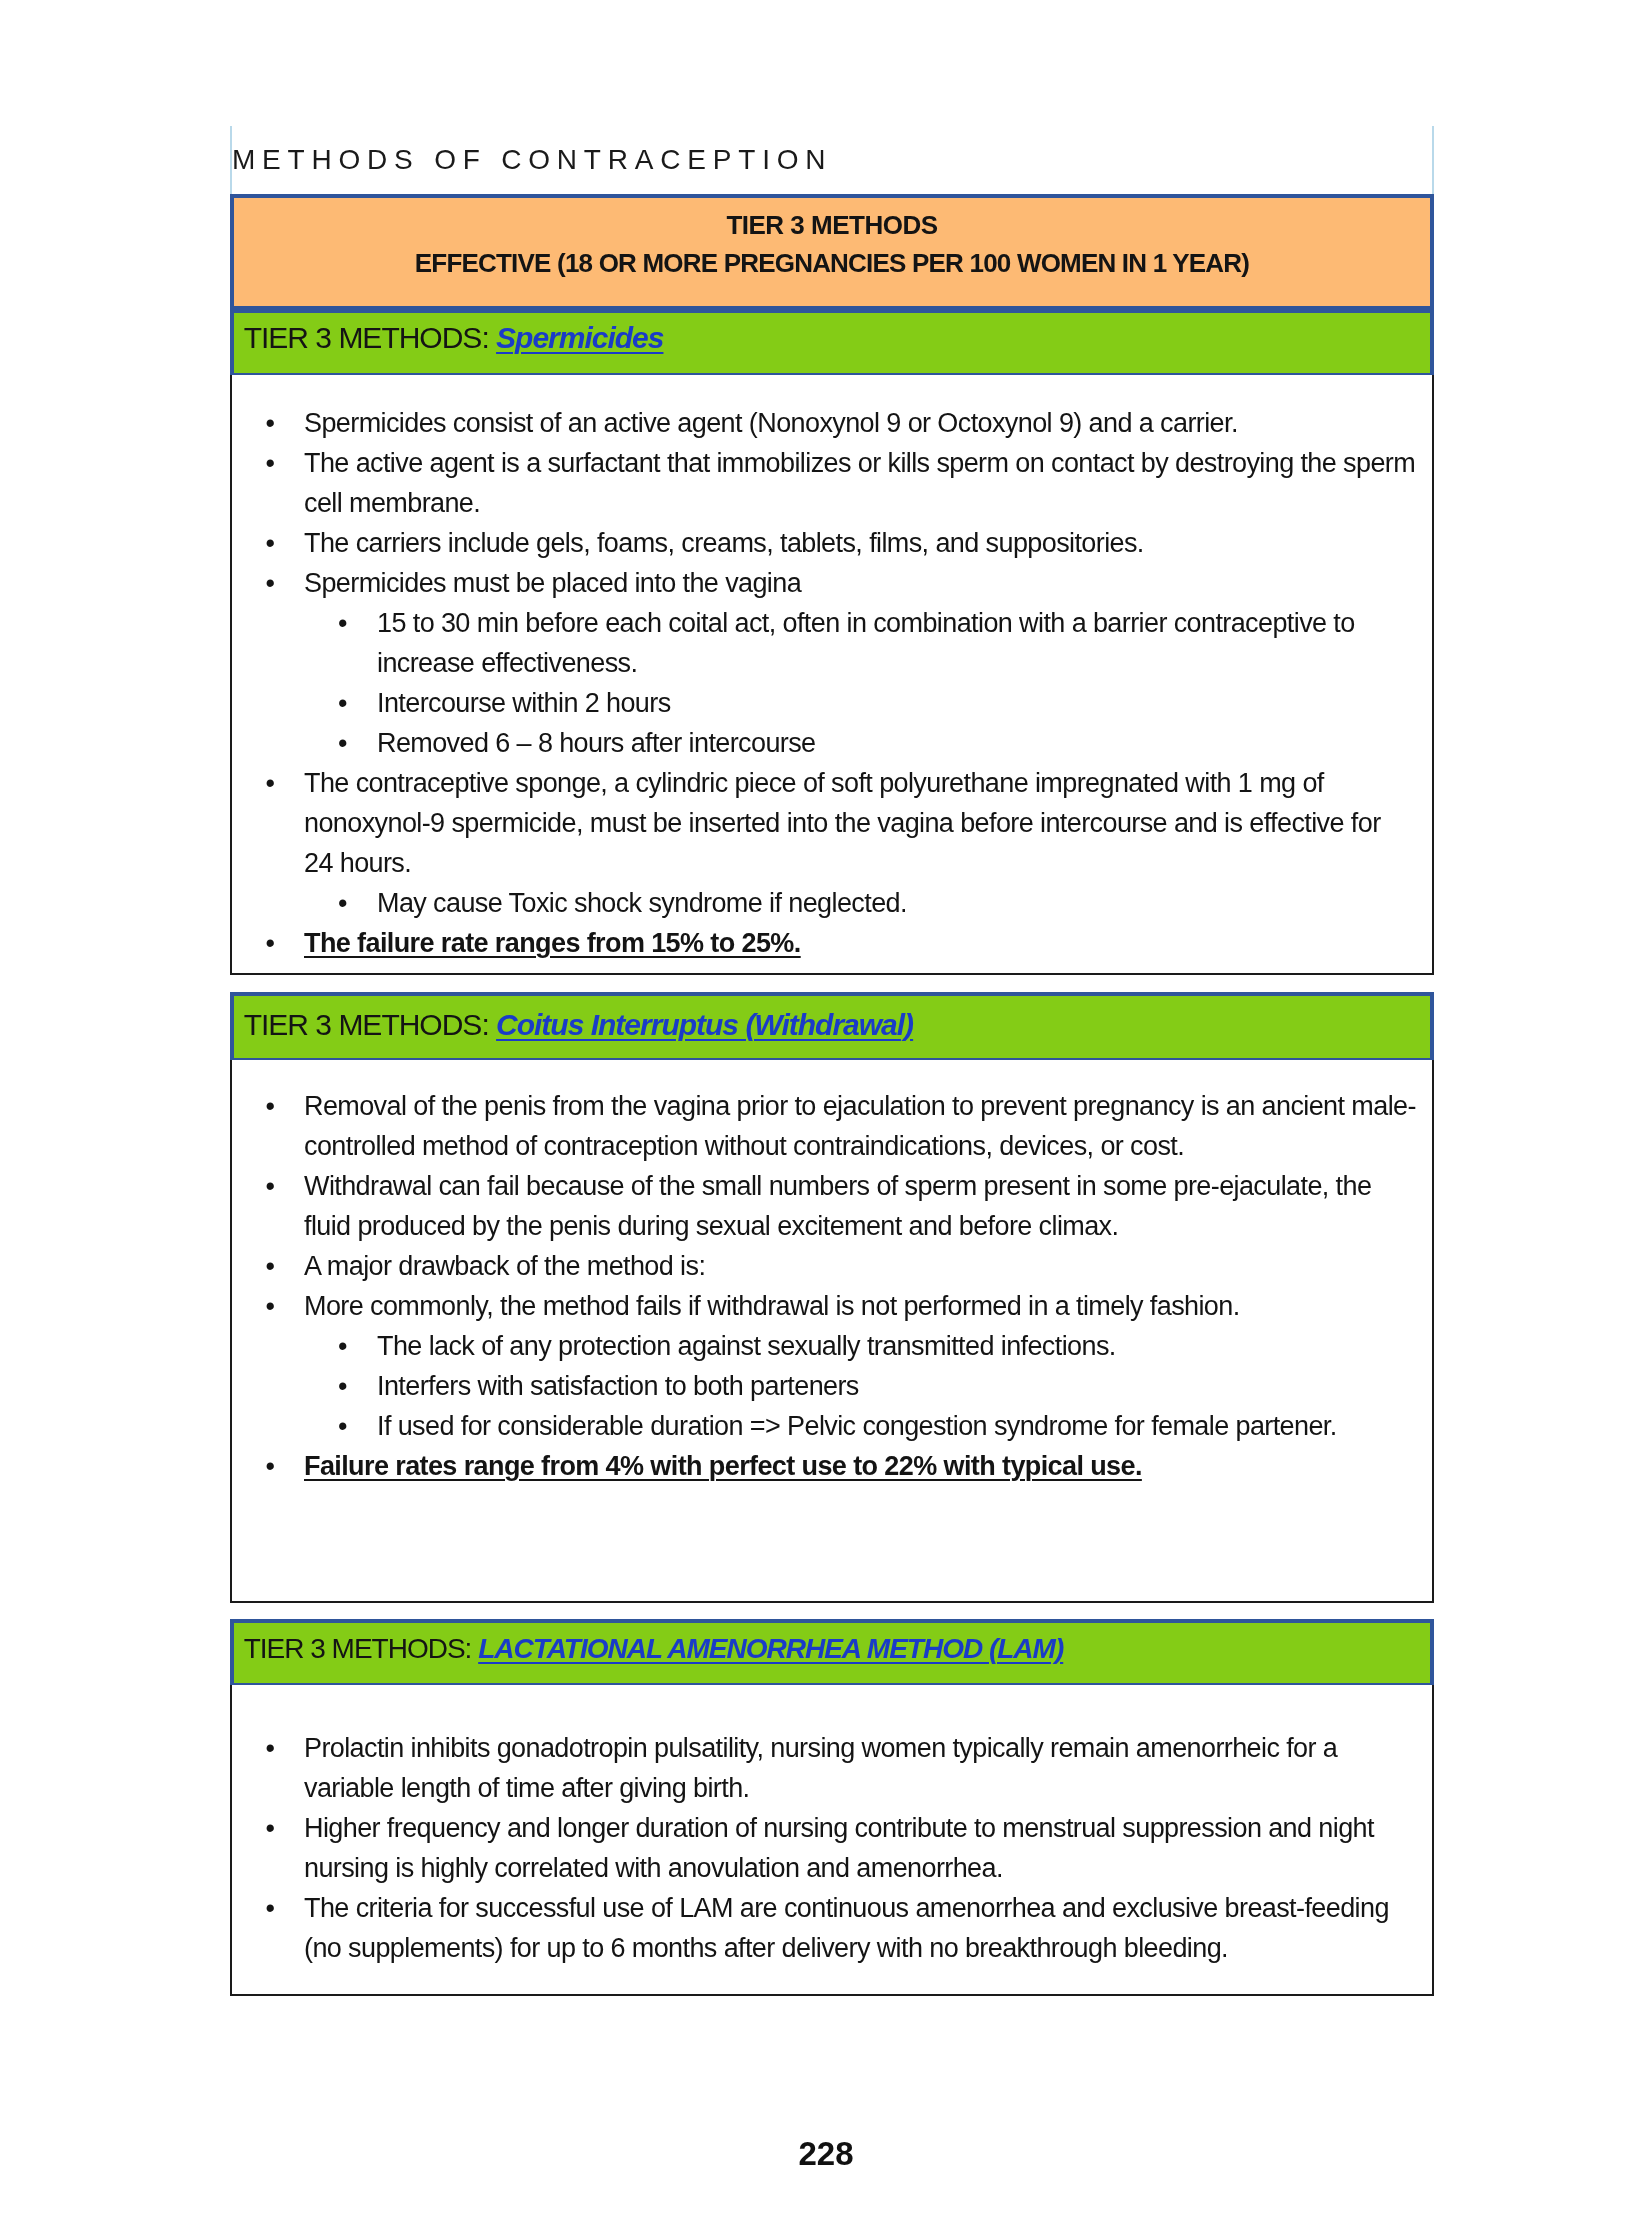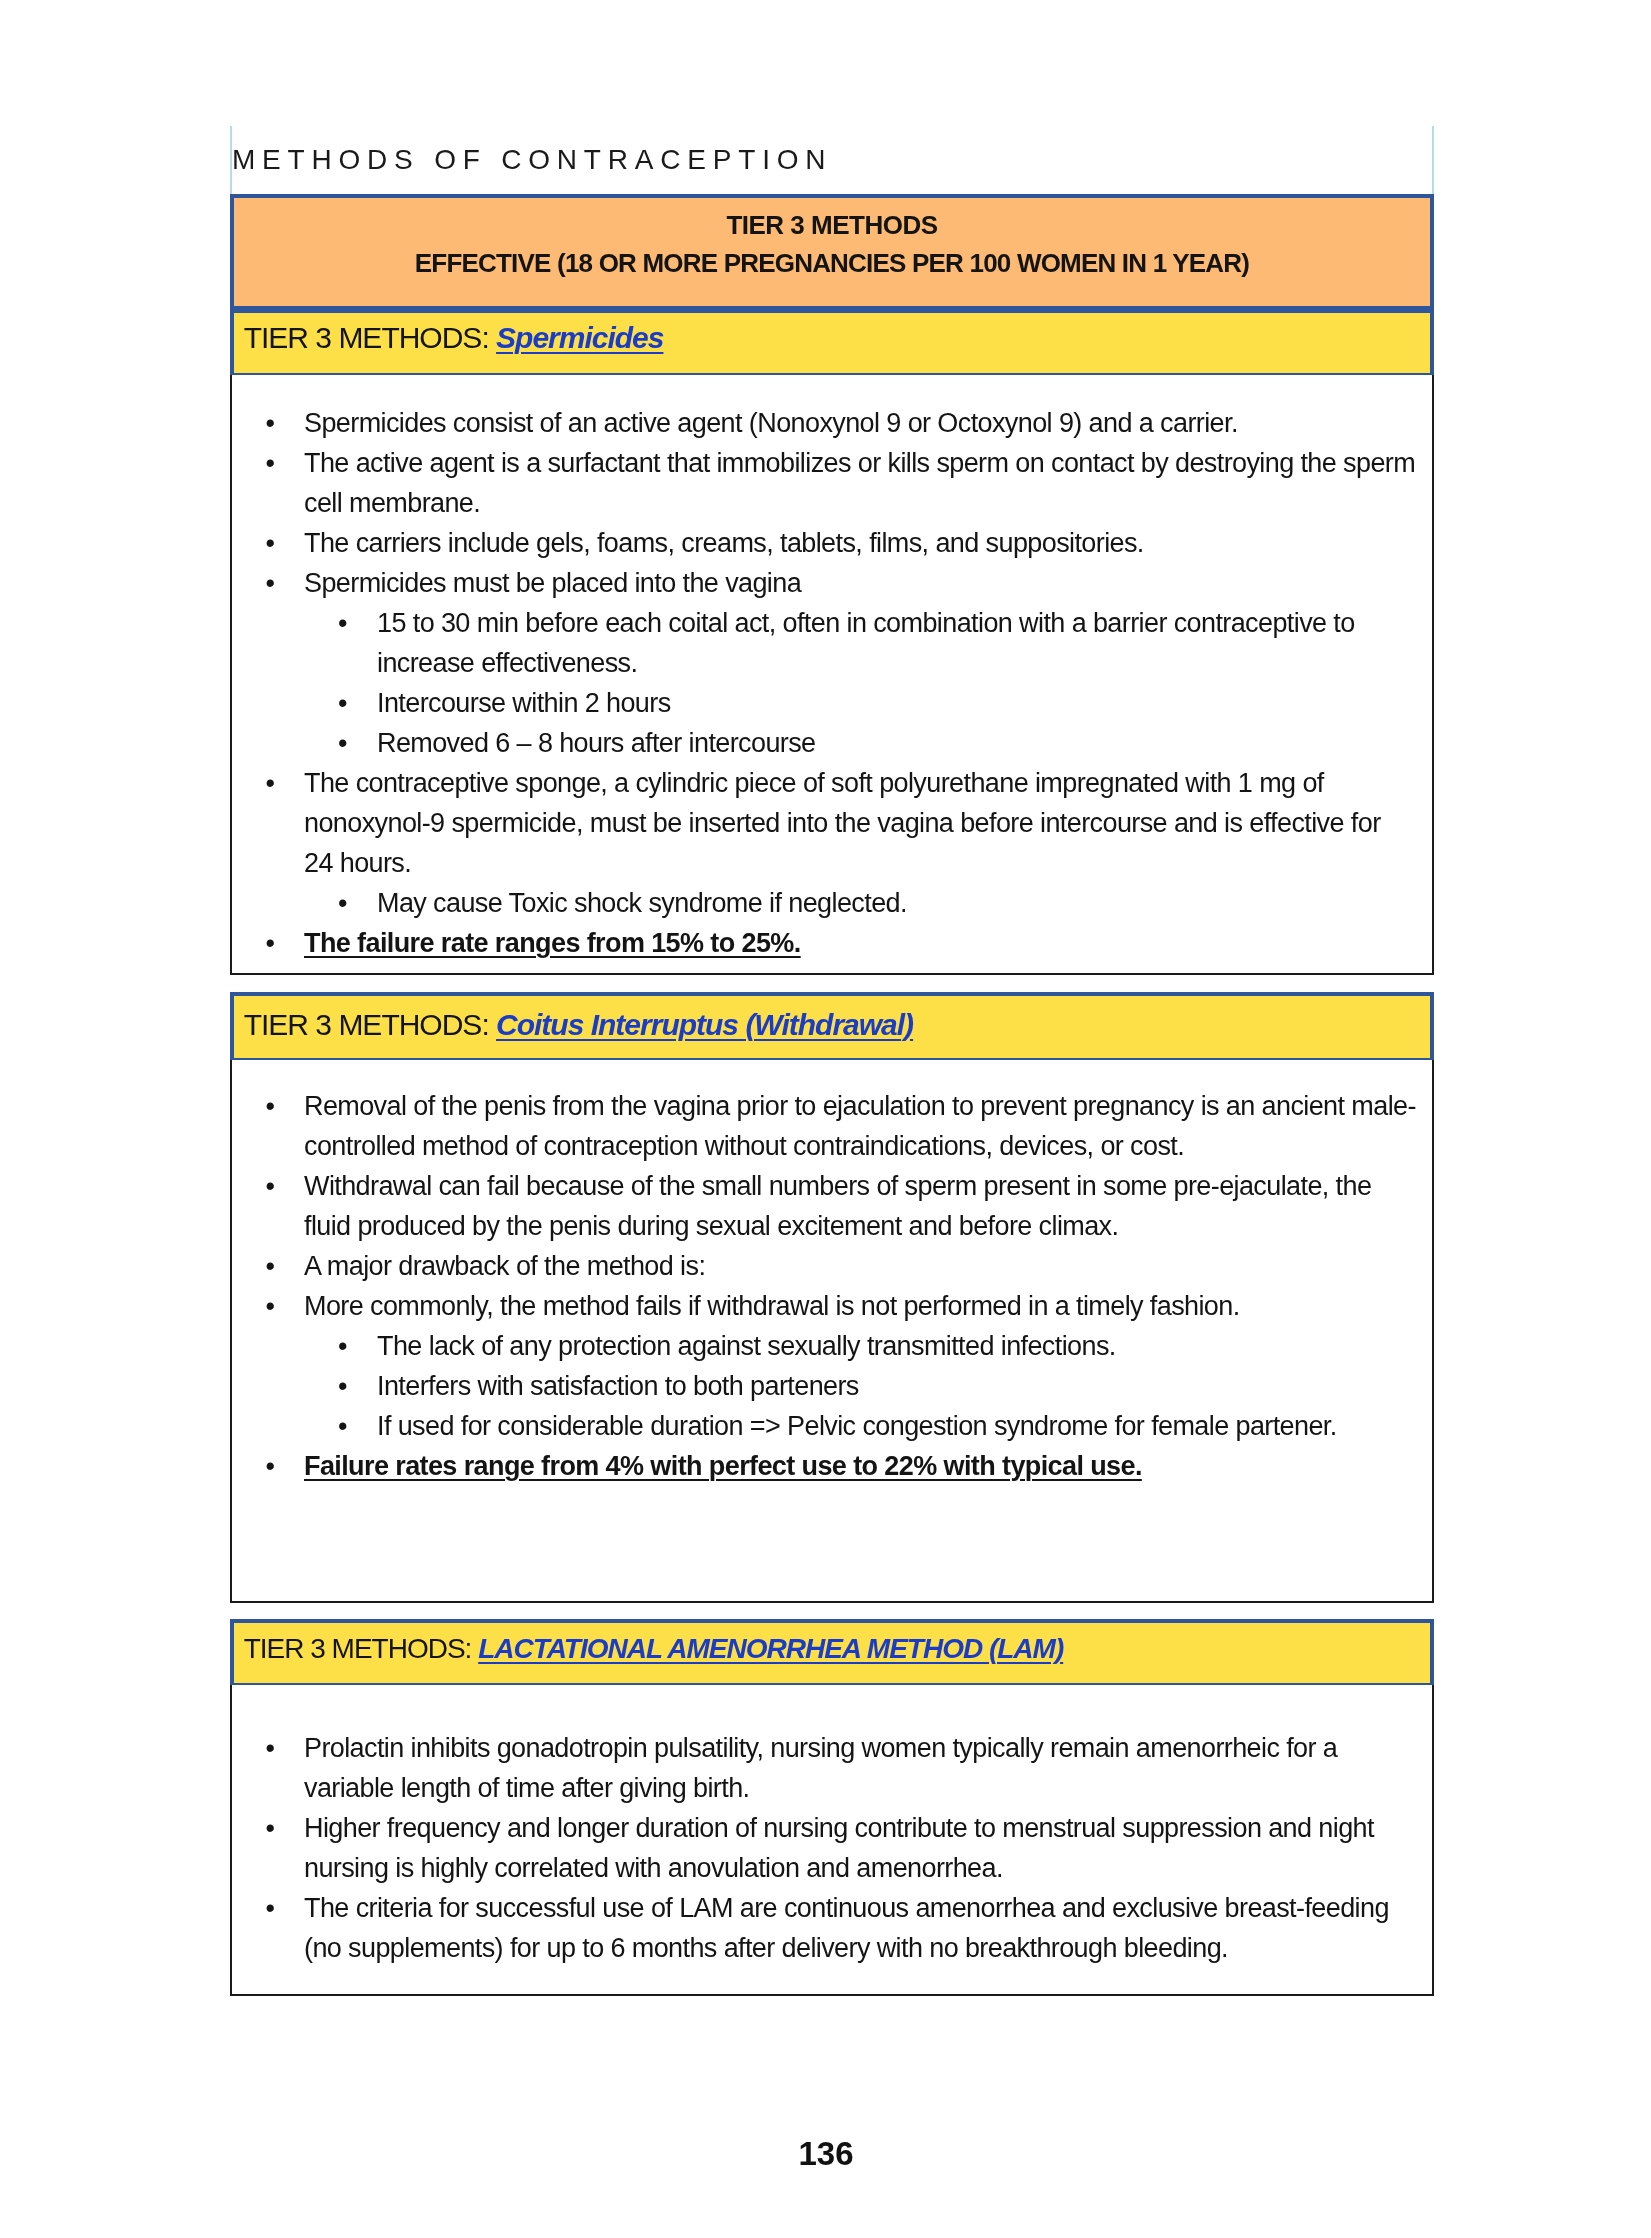--- a/index.html
+++ b/index.html
@@ -14,21 +14,21 @@
                font-size: 28px; letter-spacing: 6.8px; color: #1a1a1a; }
 
   .tier-box { position: absolute; left: 230px; top: 194px; width: 1204px; height: 116px;
               border: 4.9px solid #2f559b; box-sizing: border-box; background: #fdba74; }
   .tier-title { position: absolute; left: 0; right: 0; top: 11.6px; text-align: center;
                 font-weight: bold; font-size: 26px; letter-spacing: -0.5px; }
   .tier-sub { position: absolute; left: 0; right: 0; top: 50px; text-align: center;
               font-weight: bold; font-size: 26px; letter-spacing: -0.8px; }
 
   .sec-header { position: absolute; left: 230px; width: 1204px; box-sizing: border-box;
-                border: 4.9px solid #2f559b; background: #fde047; }
+                border: 4.9px solid #2f559b; background: #84cc16; }
   .sec-header .label { position: absolute; left: 9.7px; top: 9.7px; font-size: 30px; letter-spacing: -1px; white-space: nowrap; }
   .sec-header .link { color: #1a3cc8; font-style: italic; font-weight: bold; text-decoration: underline;
                       text-decoration-thickness: 1.9px; text-underline-offset: 3.9px; }
 
   .sec-body { position: absolute; left: 230px; width: 1204px; box-sizing: border-box;
               border: 2.9px solid #1a1a1a; border-top: none; background: #ffffff; }
 
   ul.bl { list-style: none; margin: 16px; padding: 0; }
   ul.bl li { position: relative; font-size: 27px; line-height: 40px; letter-spacing: -0.6px; }
   ul.bl li::before { content: "\2022"; position: absolute; }
@@ -99,15 +99,15 @@
     </div>
   </div>
   <div class="sec-body" style="top:1685px;height:311px;padding-top:27px;">
     <ul class="bl">
         <li class="lvl1"><span>Prolactin inhibits gonadotropin pulsatility, nursing women typically remain amenorrheic for a variable length of time after giving birth.</span></li>
         <li class="lvl1"><span>Higher frequency and longer duration of nursing contribute to menstrual suppression and night nursing is highly correlated with anovulation and amenorrhea.</span></li>
         <li class="lvl1"><span>The criteria for successful use of LAM are continuous amenorrhea and exclusive breast-feeding (no supplements) for up to 6 months after delivery with no breakthrough bleeding.</span></li>
       </ul>
   </div>
 
-  <div class="page-number">136</div>
+  <div class="page-number">228</div>
 </div>
 
 
 </body></html>

